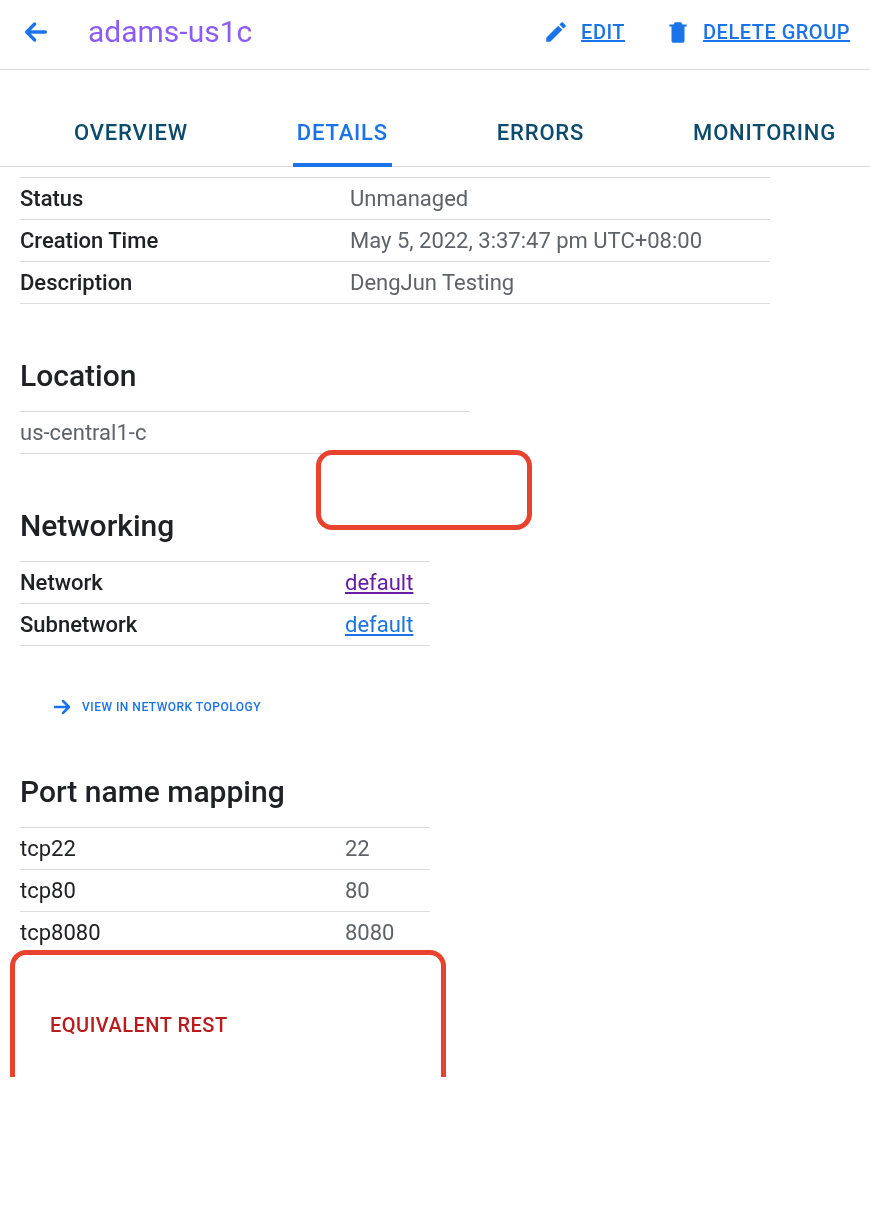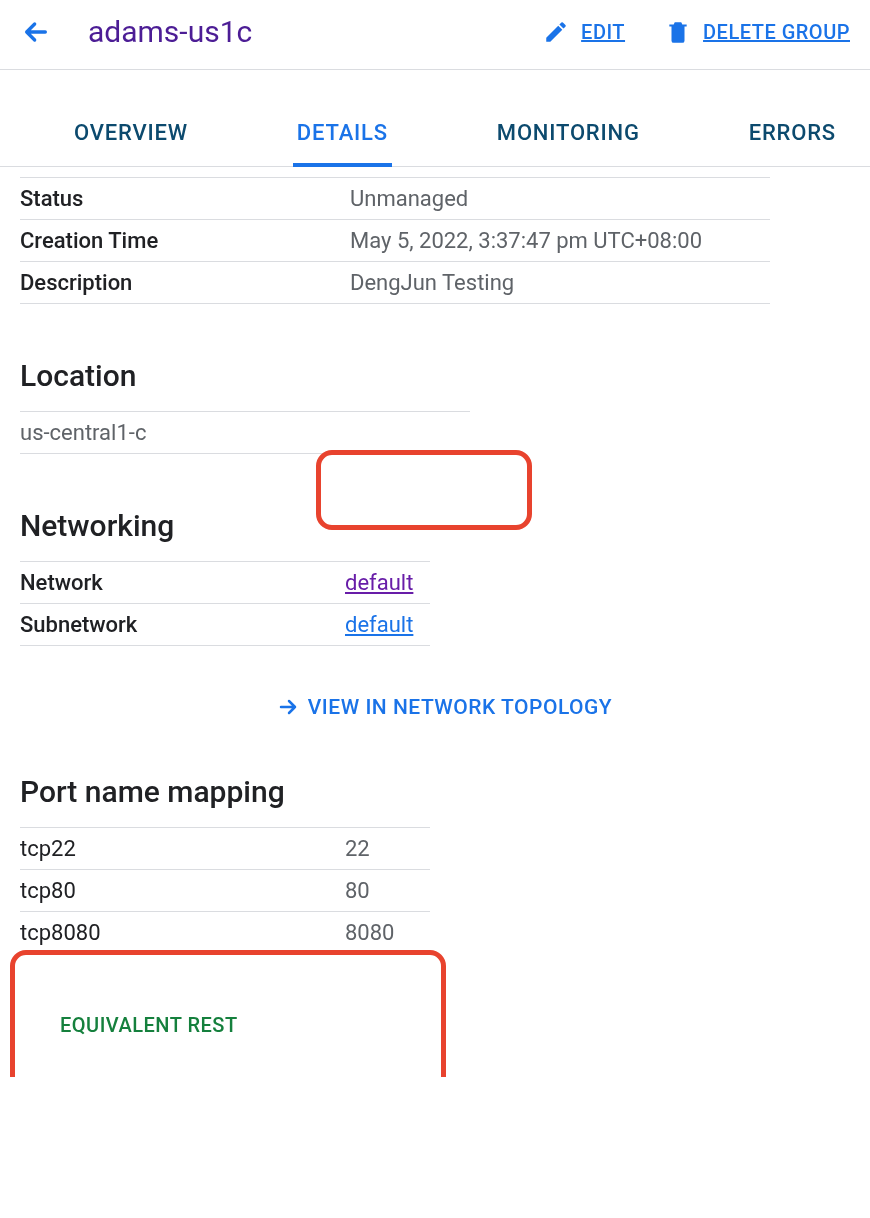--- a/index.html
+++ b/index.html
@@ -19,21 +19,21 @@
     color: #1a73e8;
     cursor: pointer;
     margin-right: 36px;
     display: flex;
     align-items: center;
   }
   .back-arrow svg { width: 32px; height: 32px; }
   .title {
     font-size: 30px;
     font-weight: 400;
-    color: #4c1d95;
+    color: #8b5cf6;
     flex: 1;
   }
   .action-btn {
     display: flex;
     align-items: center;
     color: #1a73e8;
     font-weight: 500;
     font-size: 20px;
     letter-spacing: 0.5px;
     cursor: pointer;
@@ -104,38 +104,37 @@
   .narrow-table .kv-val { color: #5f6368; }
 
   .small-table { width: 450px; }
   .small-table .kv-key { width: 330px; }
 
   .text-link-row {
     display: flex;
     align-items: center;
     color: #1a73e8;
     font-weight: 500;
-    font-size: 21px;
+    font-size: 12px;
     letter-spacing: 0.5px;
     cursor: pointer;
     margin-top: 50px;
     margin-left: 30px;
-    justify-content: center;
   }
   .text-link-row .arrow { margin-right: 8px; display: flex; }
   .text-link-row svg { width: 24px; height: 24px; stroke: #1a73e8; fill: none; stroke-width: 2.5; }
 
   .eq-rest {
-    color: #15803d;
+    color: #b91c1c;
     font-weight: 500;
     font-size: 20px;
     letter-spacing: 0.5px;
     cursor: pointer;
     margin-top: 60px;
-    margin-left: 40px;
+    margin-left: 30px;
   }
 
   .highlight-box {
     position: absolute;
     border: 5px solid #e8432e;
     border-radius: 16px;
     pointer-events: none;
   }
   .hl1 { left: 316px; top: 450px; width: 216px; height: 80px; }
   .hl2 { left: 10px; top: 950px; width: 436px; height: 176px; }
@@ -168,22 +167,22 @@
             <path d="M6 7h12v13a2 2 0 0 1-2 2H8a2 2 0 0 1-2-2V7zm3-4h6l1 2h4v2H4V5h4l1-2z"></path>
           </svg>
       </span>
       <span>DELETE GROUP</span>
     </div>
   </div>
 
   <div class="tabs">
     <div class="tab">OVERVIEW</div>
     <div class="tab active">DETAILS</div>
+    <div class="tab">ERRORS</div>
     <div class="tab">MONITORING</div>
-    <div class="tab">ERRORS</div>
   </div>
 
   <div class="content">
 
     <div class="kv-table">
       <div class="kv-row">
         <div class="kv-key">Status</div>
         <div class="kv-val">Unmanaged</div>
       </div>
       <div class="kv-row">

